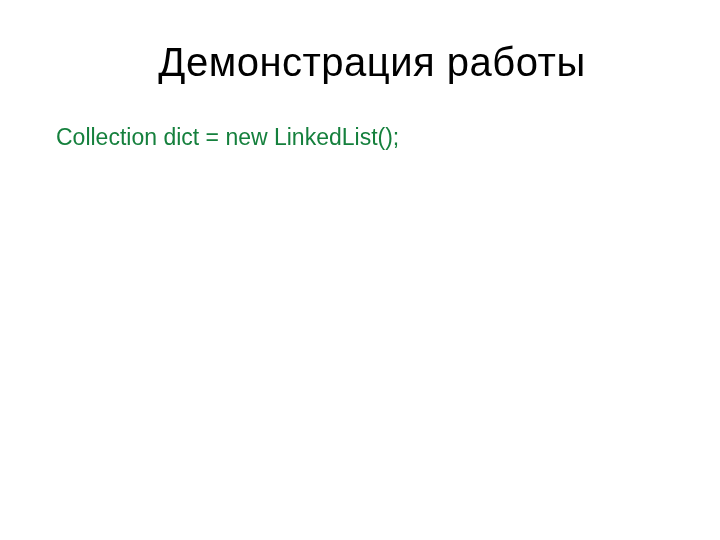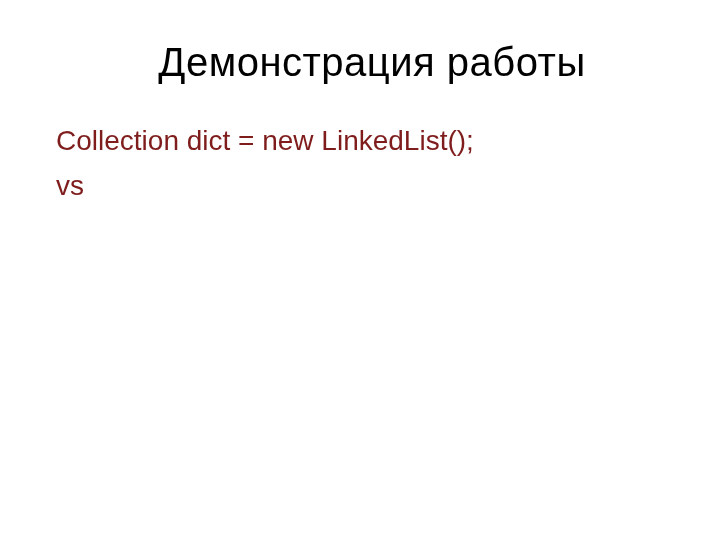--- a/index.html
+++ b/index.html
@@ -17,28 +17,27 @@
     }
     .title {
       font-size: 40px;
       font-weight: 400;
       color: #000000;
       text-align: center;
       margin-bottom: 36px;
       letter-spacing: 0.5px;
     }
     .body-line {
-      font-size: 28px;
-      color: #7f1d1d;
+      font-size: 23px;
+      color: #15803d;
       line-height: 1.45;
       font-weight: 400;
     }
   </style>
 </head>
 <body>
 
 <div class="slide">
   <h1 class="title">Демонстрация работы</h1>
   <div class="body">
     <p class="body-line">Collection dict = new LinkedList();</p>
-    <p class="body-line">vs</p>
   </div>
 </div>
 
 </body></html>

